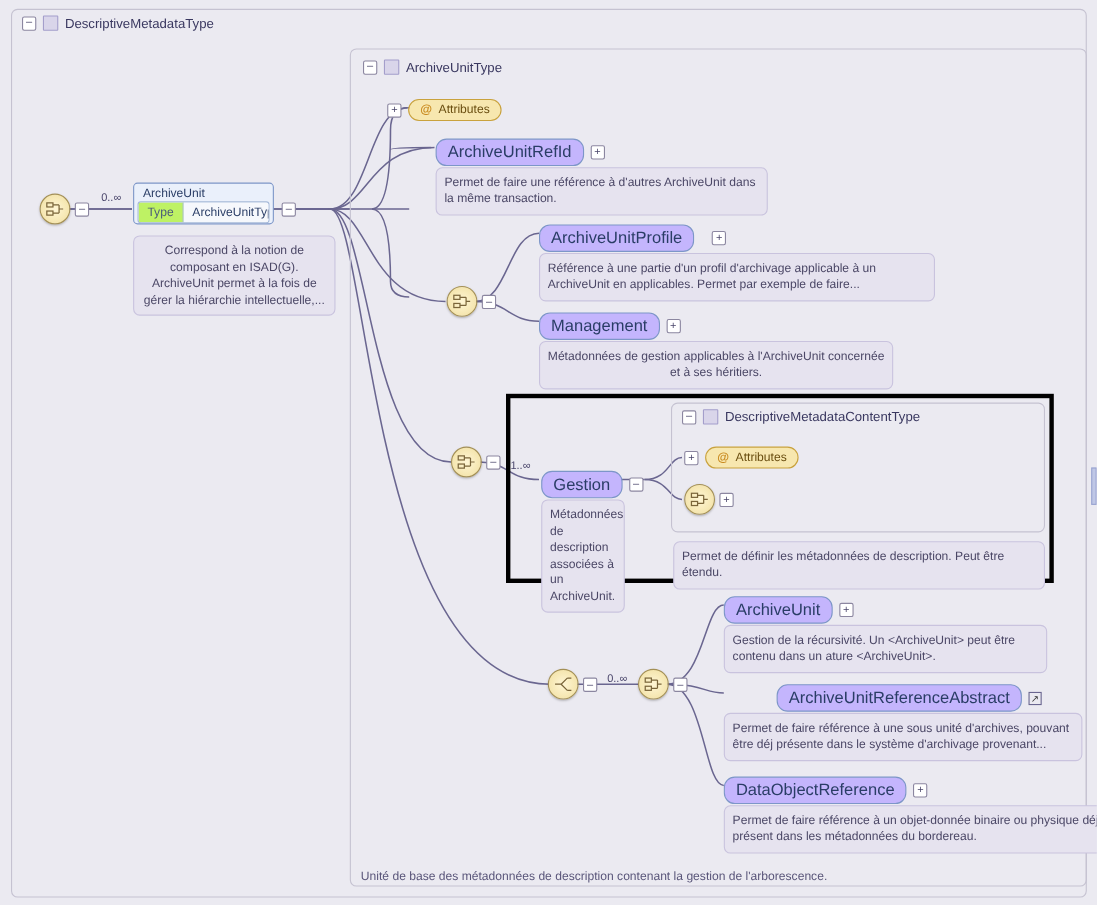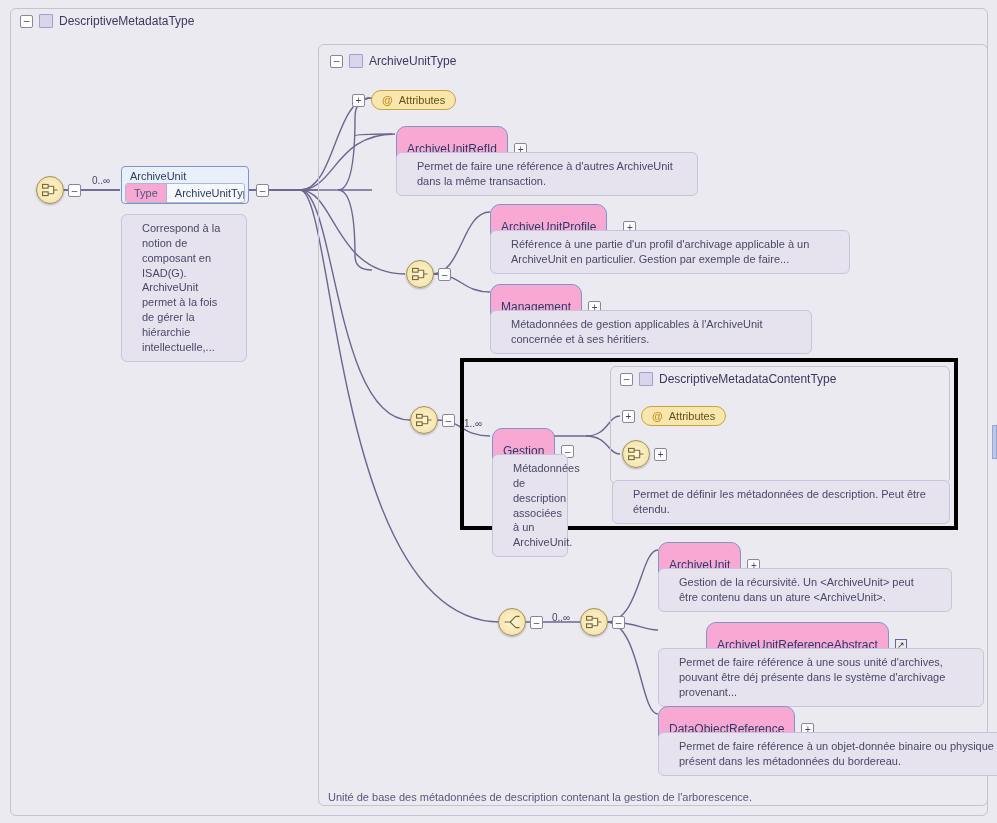--- a/index.html
+++ b/index.html
@@ -34,41 +34,41 @@
     border-radius:2px;
   }
   .toggle-btn.minus::before { content:"–"; }
   .type-icon {
     width:14px; height:14px; border:1px solid #a49ecb; background:#d9d5ea;
     border-radius:1px;
   }
   .title-text { color:#3a3860; font-size:12px; }
 
   .element-label {
-    display:inline-block; padding:15px 10px;
-    border:1px solid #7d96c8; background:#f9a8d4;
-    border-radius:10px; color:#2a3d66; font-size:12px;
+    display:inline-block; padding:3px 10px;
+    border:1px solid #7d96c8; background:#c4b5fd;
+    border-radius:10px; color:#2a3d66; font-size:15px;
   }
   .attr-label {
     display:inline-flex; align-items:center; gap:6px;
     padding:3px 10px;
     border:1px solid #c9a23d; background:#f7e7af;
     border-radius:10px; color:#6a4e10;
   }
   .at-icon { color:#c98a1f; font-weight:bold; }
   .type-row {
     display:flex; border:1px solid #a6b9d8; border-radius:3px; overflow:hidden;
     font-size:11px;
   }
   .type-row > div { padding:3px 8px; }
-  .type-row .k { background:#f9a8d4; border-right:1px solid #a6b9d8; color:#4a5a7a; }
+  .type-row .k { background:#bef264; border-right:1px solid #a6b9d8; color:#4a5a7a; }
   .type-row .v { background:#f6f8fc; color:#2a3d66; }
   .desc-box {
     border:1px solid #c9c3de; background:#e6e3ef; border-radius:6px;
-    padding:6px 20px; color:#4b4766; font-size:11px; line-height:1.35;
+    padding:6px 7px; color:#4b4766; font-size:11px; line-height:1.35;
   }
   .compositor {
     position:absolute; width:28px; height:28px;
     border:1px solid #a38f55; border-radius:50%;
     background:radial-gradient(#fff6d5,#f0de9e);
     box-shadow:0 1px 2px rgba(0,0,0,.25);
   }
   .compositor svg { width:100%; height:100%; }
   .cardinality {
     position:absolute; font-size:10px; color:#4a466b;
@@ -173,21 +173,21 @@
 
 <div class="selected-block" style="left:121px; top:166px; width:128px; height:38px;">
   <div style="padding:3px 8px 1px 8px; color:#2a3d66;">ArchiveUnit</div>
   <div class="type-row" style="margin:0 3px 3px 3px;">
     <div class="k">Type</div>
     <div class="v">ArchiveUnitType</div>
   </div>
 </div>
 <span class="expand-mini minus" style="position:absolute; left:256px; top:184px;"></span>
 
-<div class="desc-box" style="position:absolute; left:121px; top:214px; width:126px;">Correspond à la notion de composant en ISAD(G). ArchiveUnit permet à la fois de gérer la hiérarchie intellectuelle,...</div>
+<div class="desc-box" style="position:absolute; left:121px; top:214px; width:184px;text-align:center;">Correspond à la notion de composant en ISAD(G). ArchiveUnit permet à la fois de gérer la hiérarchie intellectuelle,...</div>
 
 <div class="inner-frame"></div>
 <div class="title-row" style="left:330px; top:54px;">
   <span class="toggle-btn minus"></span>
   <span class="type-icon"></span>
   <span class="title-text">ArchiveUnitType</span>
 </div>
 
 <div class="node" style="left:352px; top:90px;">
   <span class="expand-mini plus"></span>
@@ -211,27 +211,27 @@
     <path d="M12 10 H18 M12 18 H18 M18 10 V18 M18 14 H22"></path>
   </g>
     </svg>
 </div>
 <span class="expand-mini minus" style="position:absolute; left:438px; top:268px;"></span>
 
 <div class="node" style="left:490px; top:204px;gap:16px;">
   <span class="element-label">ArchiveUnitProfile</span>
   <span class="expand-mini plus"></span>
 </div>
-<div class="desc-box" style="position:absolute; left:490px; top:230px; width:360px;">Référence à une partie d'un profil d'archivage applicable à un ArchiveUnit en particulier. Gestion par exemple de faire...</div>
+<div class="desc-box" style="position:absolute; left:490px; top:230px; width:360px;">Référence à une partie d'un profil d'archivage applicable à un ArchiveUnit en applicables. Permet par exemple de faire...</div>
 
 <div class="node" style="left:490px; top:284px;justify-content:flex-end;">
   <span class="element-label">Management</span>
   <span class="expand-mini plus"></span>
 </div>
-<div class="desc-box" style="position:absolute; left:490px; top:310px; width:322px;">Métadonnées de gestion applicables à l'ArchiveUnit concernée et à ses héritiers.</div>
+<div class="desc-box" style="position:absolute; left:490px; top:310px; width:322px;text-align:center;">Métadonnées de gestion applicables à l'ArchiveUnit concernée et à ses héritiers.</div>
 
 <div class="black-box" style="left:460px; top:358px; width:498px; height:172px;"></div>
 
 <div class="compositor" style="left:410px; top:406px;">
   <svg viewBox="0 0 28 28">
       <g stroke="#7a653a" stroke-width="1.2" fill="none">
     <rect x="6" y="8" width="6" height="4"></rect>
         <rect x="6" y="16" width="6" height="4"></rect>
     <path d="M12 10 H18 M12 18 H18 M18 10 V18 M18 14 H22"></path>
   </g>
@@ -262,21 +262,21 @@
 <div class="compositor" style="left:622px; top:440px;">
   <svg viewBox="0 0 28 28">
       <g stroke="#7a653a" stroke-width="1.2" fill="none">
     <rect x="6" y="8" width="6" height="4"></rect>
         <rect x="6" y="16" width="6" height="4"></rect>
     <path d="M12 10 H18 M12 18 H18 M18 10 V18 M18 14 H22"></path>
   </g>
     </svg>
 </div>
 <span class="expand-mini plus" style="position:absolute; left:654px; top:448px;"></span>
-<div class="desc-box" style="position:absolute; left:612px; top:480px; width:338px;">Permet de définir les métadonnées de description. Peut être étendu.</div>
+<div class="desc-box" style="position:absolute; left:612px; top:492px; width:338px;">Permet de définir les métadonnées de description. Peut être étendu.</div>
 
 <div class="compositor" style="left:498px; top:608px;">
   <svg viewBox="0 0 28 28">
       <g stroke="#7a653a" stroke-width="1.2" fill="none">
     <path d="M6 14 H12 M12 14 L18 8 M12 14 L18 20 M18 8 H22 M18 20 H22"></path>
   </g>
     </svg>
 </div>
 <span class="expand-mini minus" style="position:absolute; left:530px; top:616px;"></span>
 <span class="cardinality" style="left:552px; top:612px;">0..∞</span>

